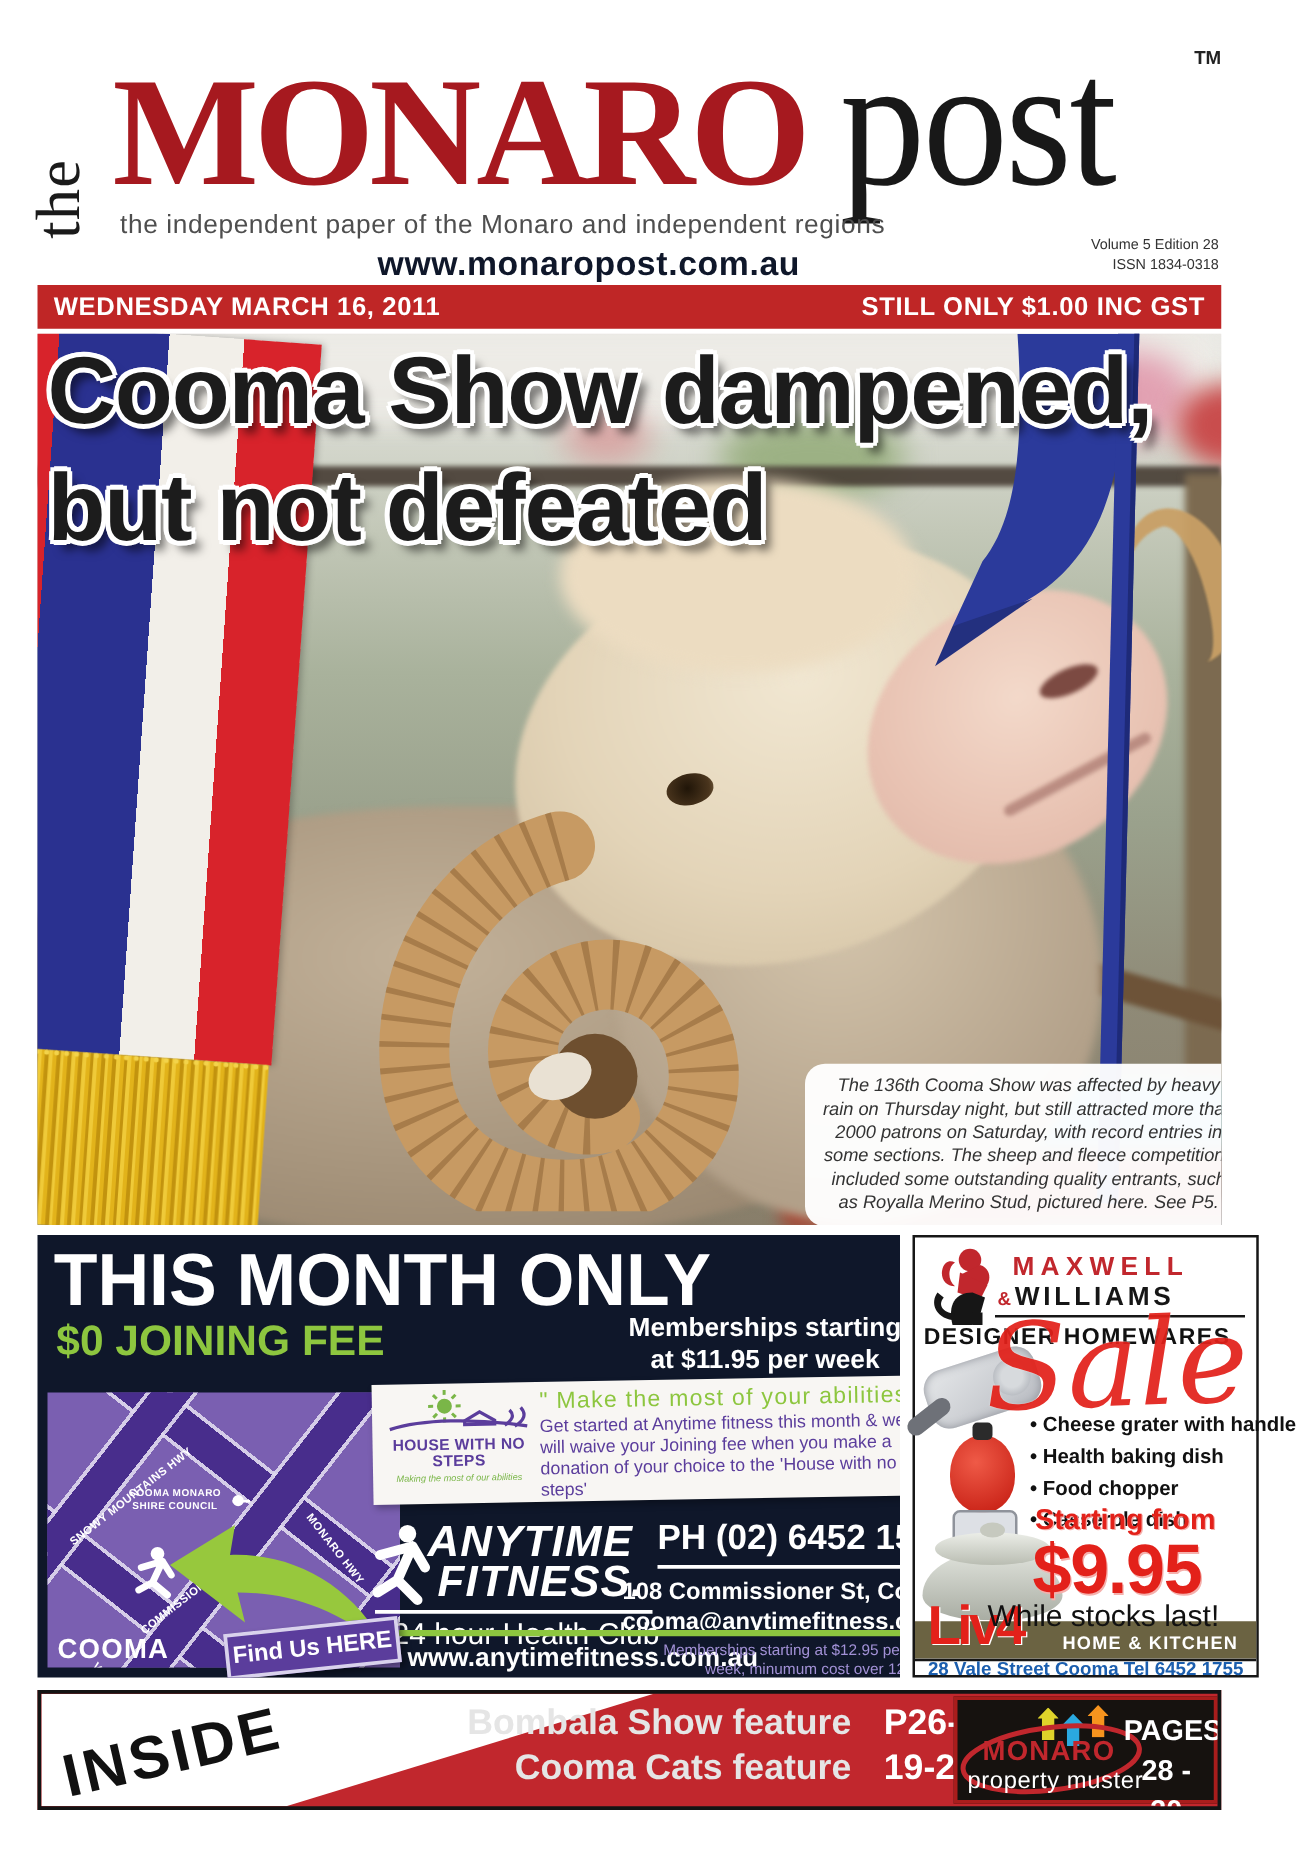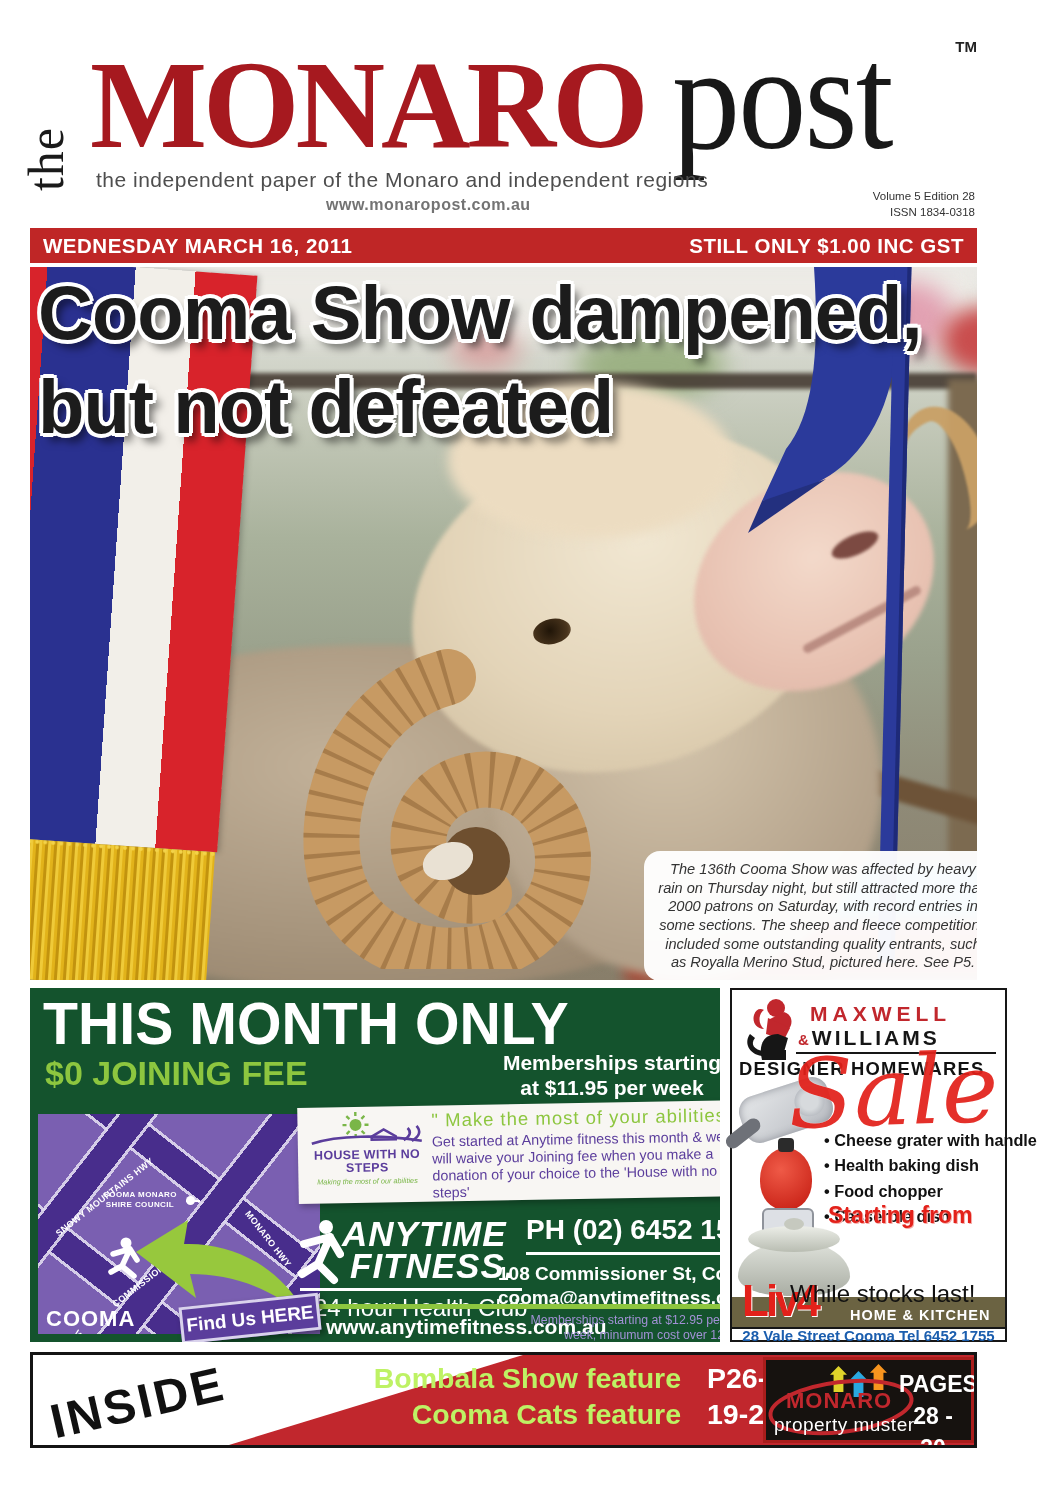--- a/index.html
+++ b/index.html
@@ -7,21 +7,21 @@
   body { font-family:"Liberation Sans", sans-serif; }
   .page { position:relative; width:1037px; height:1500px; background:#fff; margin:0 auto; overflow:hidden; }
 
   
   .masthead { position:absolute; left:30px; top:38px; width:947px; height:188px; }
   .mh-the { position:absolute; left:-16px; top:92px; transform:rotate(-90deg); font-family:"Liberation Serif",serif; font-size:50px; color:#1a1a1a; letter-spacing:1px; }
   .mh-monaro { position:absolute; left:60px; top:6px; font-family:"Liberation Serif",serif; font-weight:bold; font-size:124px; line-height:1; color:#a6191f; letter-spacing:-4px; white-space:nowrap; }
   .mh-post { position:absolute; left:642px; top:-14px; font-family:"Liberation Serif",serif; font-weight:400; font-size:148px; line-height:1; color:#181818; letter-spacing:-2px; transform:scaleX(.92); transform-origin:left top; }
   .mh-tm { position:absolute; right:0; top:0; font-size:15px; font-weight:bold; color:#222; }
   .mh-tagline { position:absolute; left:66px; top:130px; font-size:21px; color:#4e4e4e; letter-spacing:.5px; white-space:nowrap; }
-  .mh-site { position:absolute; left:272px; top:158px; font-size:16px; font-weight:bold; color:#737373; letter-spacing:.5px;margin-left:24px; }
+  .mh-site { position:absolute; left:272px; top:158px; font-size:27px; font-weight:bold; color:#0f172a; letter-spacing:.5px; }
   .mh-vol { position:absolute; right:2px; top:150px; text-align:right; font-size:11.5px; color:#333; line-height:1.4; }
 
   
   .datebar { position:absolute; left:30px; top:228px; width:947px; height:35px; background:#bf2626; display:flex; justify-content:space-between; align-items:center; padding:0 13px; }
   .datebar span { color:#fff; font-weight:bold; font-size:20.5px; letter-spacing:.5px; white-space:nowrap; }
 
   
   .photo { position:absolute; left:30px; top:267px; width:947px; height:713px; overflow:hidden; background:linear-gradient(#e9e8e4 0%, #d8dad1 10%, #c3c8b8 22%, #a9b29c 38%, #9aa18c 55%, #8f8a77 75%, #887e6a 100%); }
   .blob { position:absolute; border-radius:50%; }
   .b-tent  { left:0; top:0; width:947px; height:72px; background:#efede8; filter:blur(10px); opacity:.85; border-radius:0; }
@@ -57,21 +57,21 @@
   .strap-thin { position:absolute; left:856px; top:-4px; width:17px; height:700px; background:#2b3a9b; border-right:4px solid #1e2a78; transform:rotate(1.4deg); }
 
   
   .headline { position:absolute; left:8px; color:#1c1c1c; font-size:76px; font-weight:800; letter-spacing:-1px; white-space:nowrap;
     text-shadow:-3px -3px 0 #fff, 3px -3px 0 #fff, -3px 3px 0 #fff, 3px 3px 0 #fff, -4px 0 0 #fff, 4px 0 0 #fff, 0 -4px 0 #fff, 0 4px 0 #fff, 7px 8px 8px rgba(0,0,0,.55); }
   .hl1 { top:2px; } .hl2 { top:96px;text-align:right; }
 
   .caption { position:absolute; left:614px; top:584px; width:358px; background:rgba(255,255,255,.96); border-radius:16px; padding:9px 12px; font-size:14.6px; font-style:italic; color:#333; text-align:center; line-height:1.28; }
 
   
-  .ad-anytime { position:absolute; left:30px; top:988px; width:690px; height:354px; background:#14532d; overflow:hidden; }
+  .ad-anytime { position:absolute; left:30px; top:988px; width:690px; height:354px; background:#0f172a; overflow:hidden; }
   .aa-h1 { position:absolute; left:13px; top:2px; color:#fff; font-size:59px; font-weight:800; letter-spacing:0; transform:scaleX(.97); transform-origin:left; white-space:nowrap; }
   .aa-h2 { position:absolute; left:15px; top:66px; color:#8dc63f; font-size:34px; font-weight:800; white-space:nowrap; }
   .aa-memb { position:absolute; left:468px; top:62px; width:228px; text-align:center; color:#fff; font-size:21px; font-weight:bold; line-height:1.2; }
 
   .map { position:absolute; left:8px; top:126px; width:282px; height:220px; background:#7a5fb1; overflow:hidden;
     background-image:
       repeating-linear-gradient(128deg, transparent 0 62px, rgba(223,217,238,.9) 62px 65px, #482d8c 65px 92px, rgba(223,217,238,.9) 92px 95px, transparent 95px 120px),
       repeating-linear-gradient(38deg, transparent 0 70px, rgba(223,217,238,.9) 70px 73px, #482d8c 73px 100px, rgba(223,217,238,.9) 100px 103px, transparent 103px 132px); }
   .map-label { position:absolute; color:#fff; font-weight:bold; font-size:9px; letter-spacing:.4px; white-space:nowrap; }
   .ml-snowy { left:6px; top:78px; transform:rotate(-38deg); }
@@ -134,21 +134,21 @@
   .liv-logo { position:absolute; left:10px; top:-18px; color:#e3211a; font-size:44px; font-weight:800; letter-spacing:-3px; line-height:1; text-shadow:1px 1px 0 #fff; }
   .liv-type { position:absolute; left:118px; top:10px; color:#fff; font-size:14.5px; font-weight:800; letter-spacing:1px; white-space:nowrap; }
   .liv-addr { position:absolute; left:0; top:337px; width:273px; height:13px; background:#fff; border-top:2px solid #161616; color:#1b5eae; font-size:15px; font-weight:800; text-align:center; line-height:13px; white-space:nowrap; }
 
   
   .insidebar { position:absolute; left:30px; top:1352px; width:947px; height:96px; background:#c1272d; border:3px solid #141414; overflow:hidden; }
   .wedge { position:absolute; left:0; top:0; width:490px; height:100%; background:#fff; clip-path:polygon(0 0, 100% 0, 40% 100%, 0 100%); }
   .inside-word { position:absolute; left:16px; top:20px; color:#111; font-size:48px; font-weight:800; letter-spacing:3px; transform:rotate(-13deg); }
   .features { position:absolute; left:330px; top:7px; width:436px; }
   .feat-row { display:flex; justify-content:flex-end; align-items:baseline; gap:26px; margin-bottom:3px; }
-  .feat-title { color:#bef264; font-size:28.5px; font-weight:800; white-space:nowrap; }
+  .feat-title { color:#e5e5e5; font-size:28.5px; font-weight:800; white-space:nowrap; }
   .feat-pages { color:#fff; font-size:28.5px; font-weight:800; width:92px; white-space:nowrap; }
   .pm-box { position:absolute; left:730px; top:2px; width:211px; height:86px; background:#16120f; border:3px solid #a91d1c; }
   .pm-houses { position:absolute; left:62px; top:4px; width:70px; height:30px; }
   .pm-house { position:absolute; width:17px; height:26px; clip-path:polygon(50% 0, 100% 34%, 79% 34%, 79% 100%, 21% 100%, 21% 34%, 0 34%); }
   .pm-h1 { left:2px; top:2px; background:#dfd32a; }
   .pm-h2 { left:22px; top:7px; background:#2aa9e0; }
   .pm-h3 { left:42px; top:0; background:#f7941e; }
   .pm-ellipse { position:absolute; left:0px; top:16px; }
   .pm-brand { position:absolute; left:20px; top:28px; color:#c1272d; font-size:22px; font-weight:800; letter-spacing:1px; }
   .pm-sub { position:absolute; left:8px; top:54px; color:#fff; font-size:19px; letter-spacing:.5px; }
@@ -317,20 +317,21 @@
     <div class="prod-pot"></div>
 
     <ul class="mw-items">
       <li>Cheese grater with handle</li>
       <li>Health baking dish</li>
       <li>Food chopper</li>
       <li>Casserole dish</li>
     </ul>
 
     <div class="mw-from">Starting from</div>
+    <div class="mw-price">$9.95</div>
     <div class="mw-stock">While stocks last!</div>
 
     <div class="liv-bar">
       <div class="liv-logo">Liv4</div>
       <div class="liv-type">HOME &amp; KITCHEN</div>
     </div>
     <div class="liv-addr">28 Vale Street Cooma Tel 6452 1755</div>
   </section>
 
   <footer class="insidebar">

